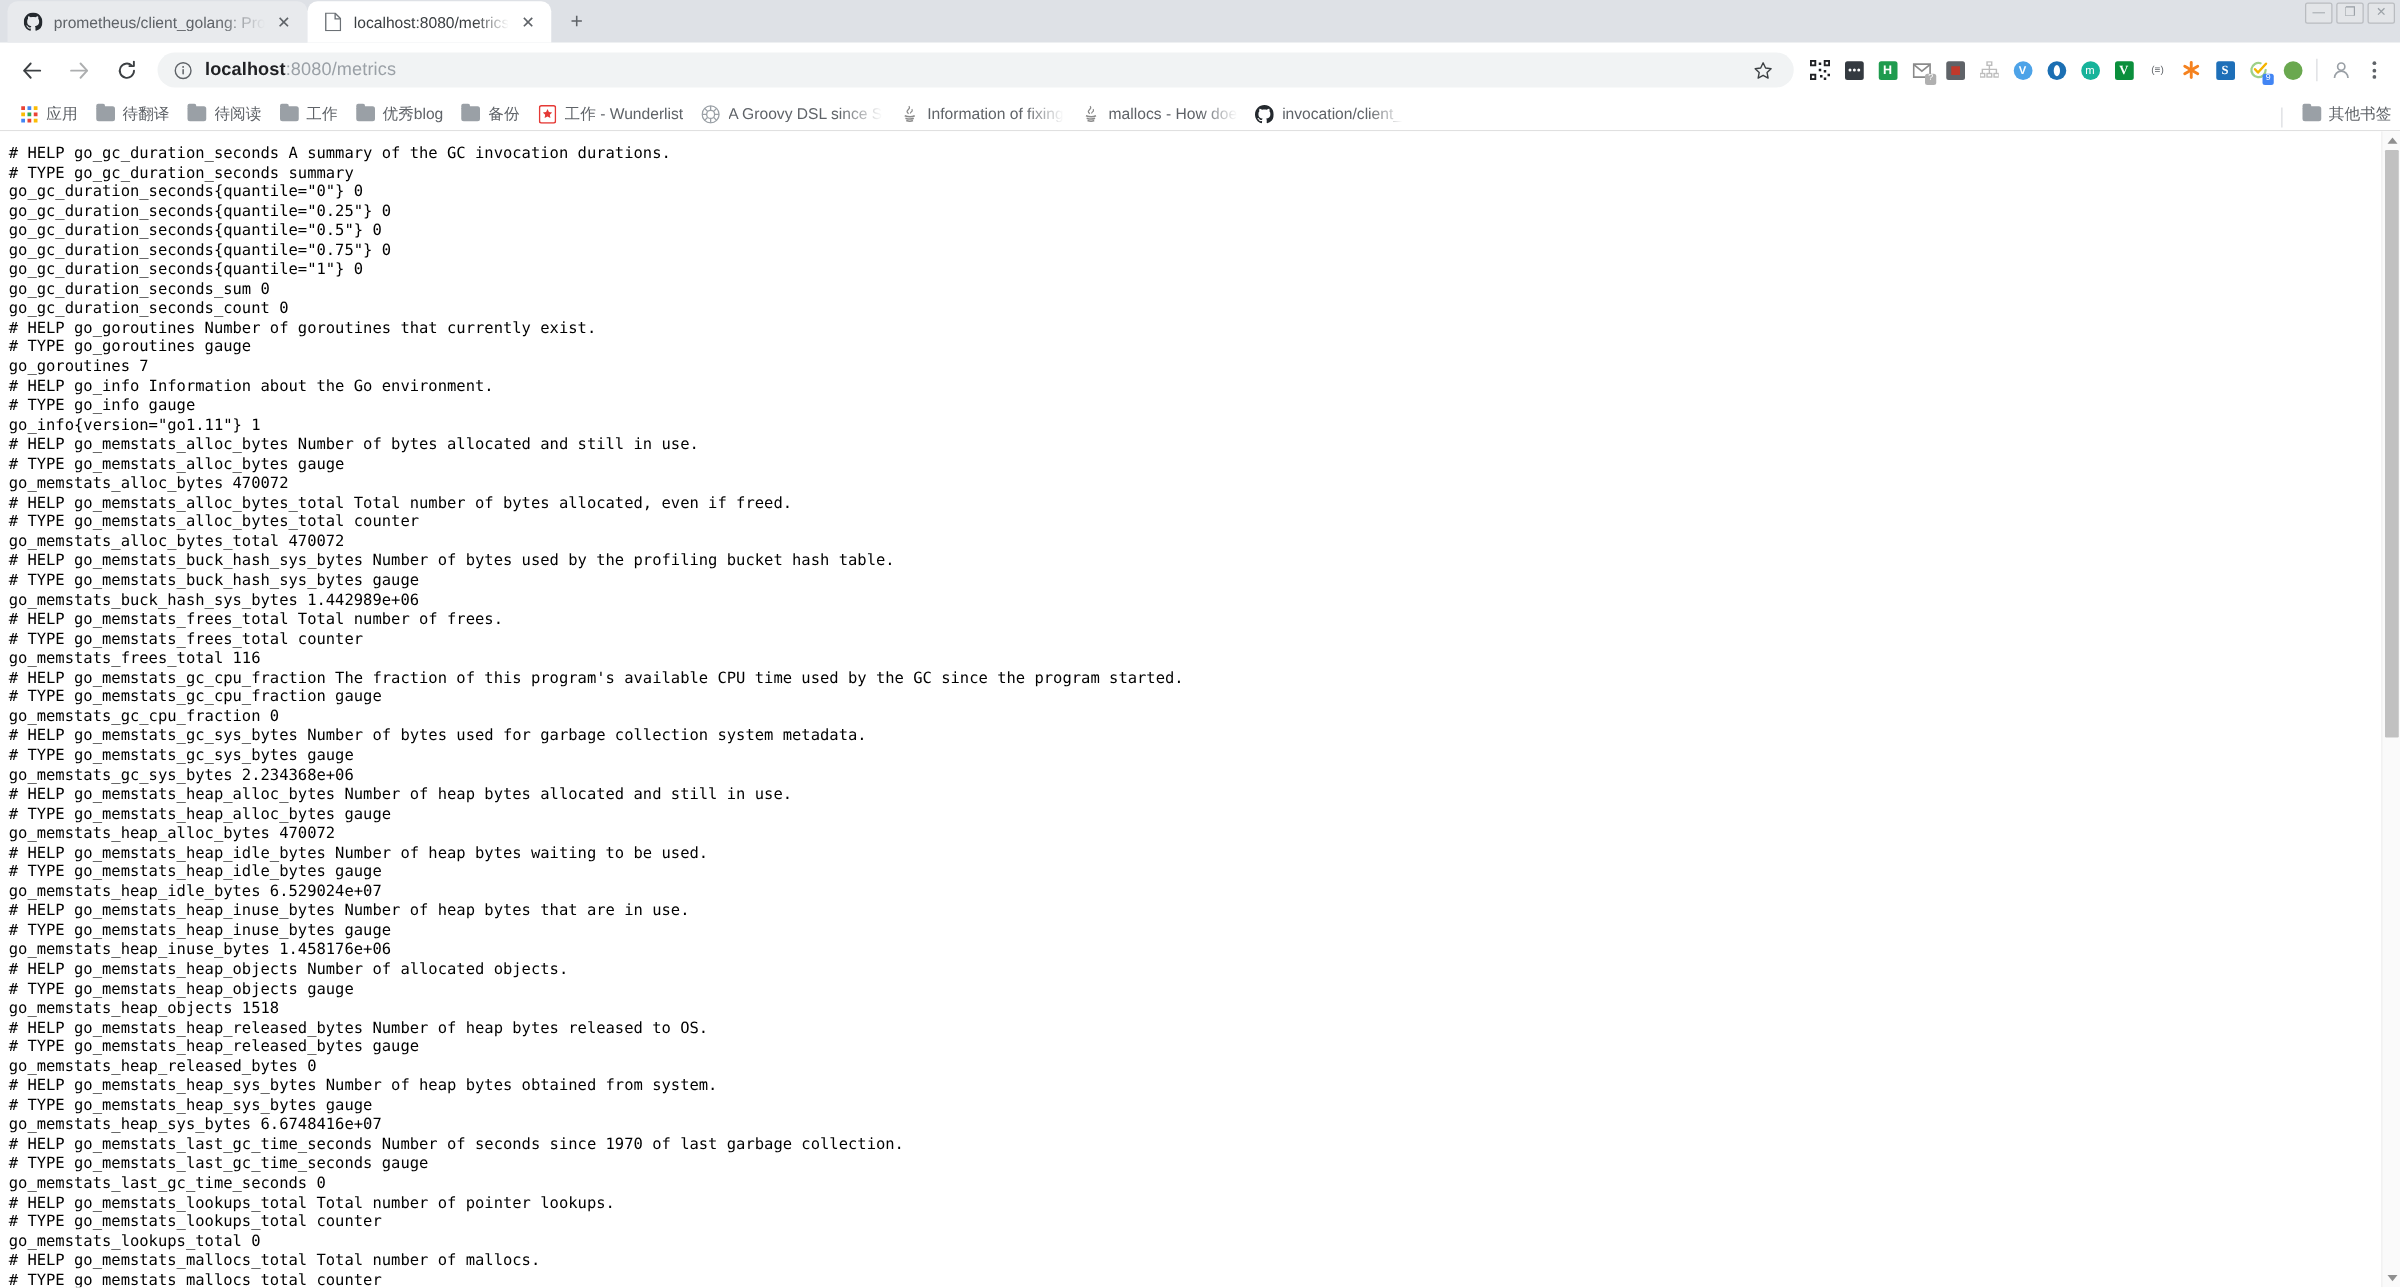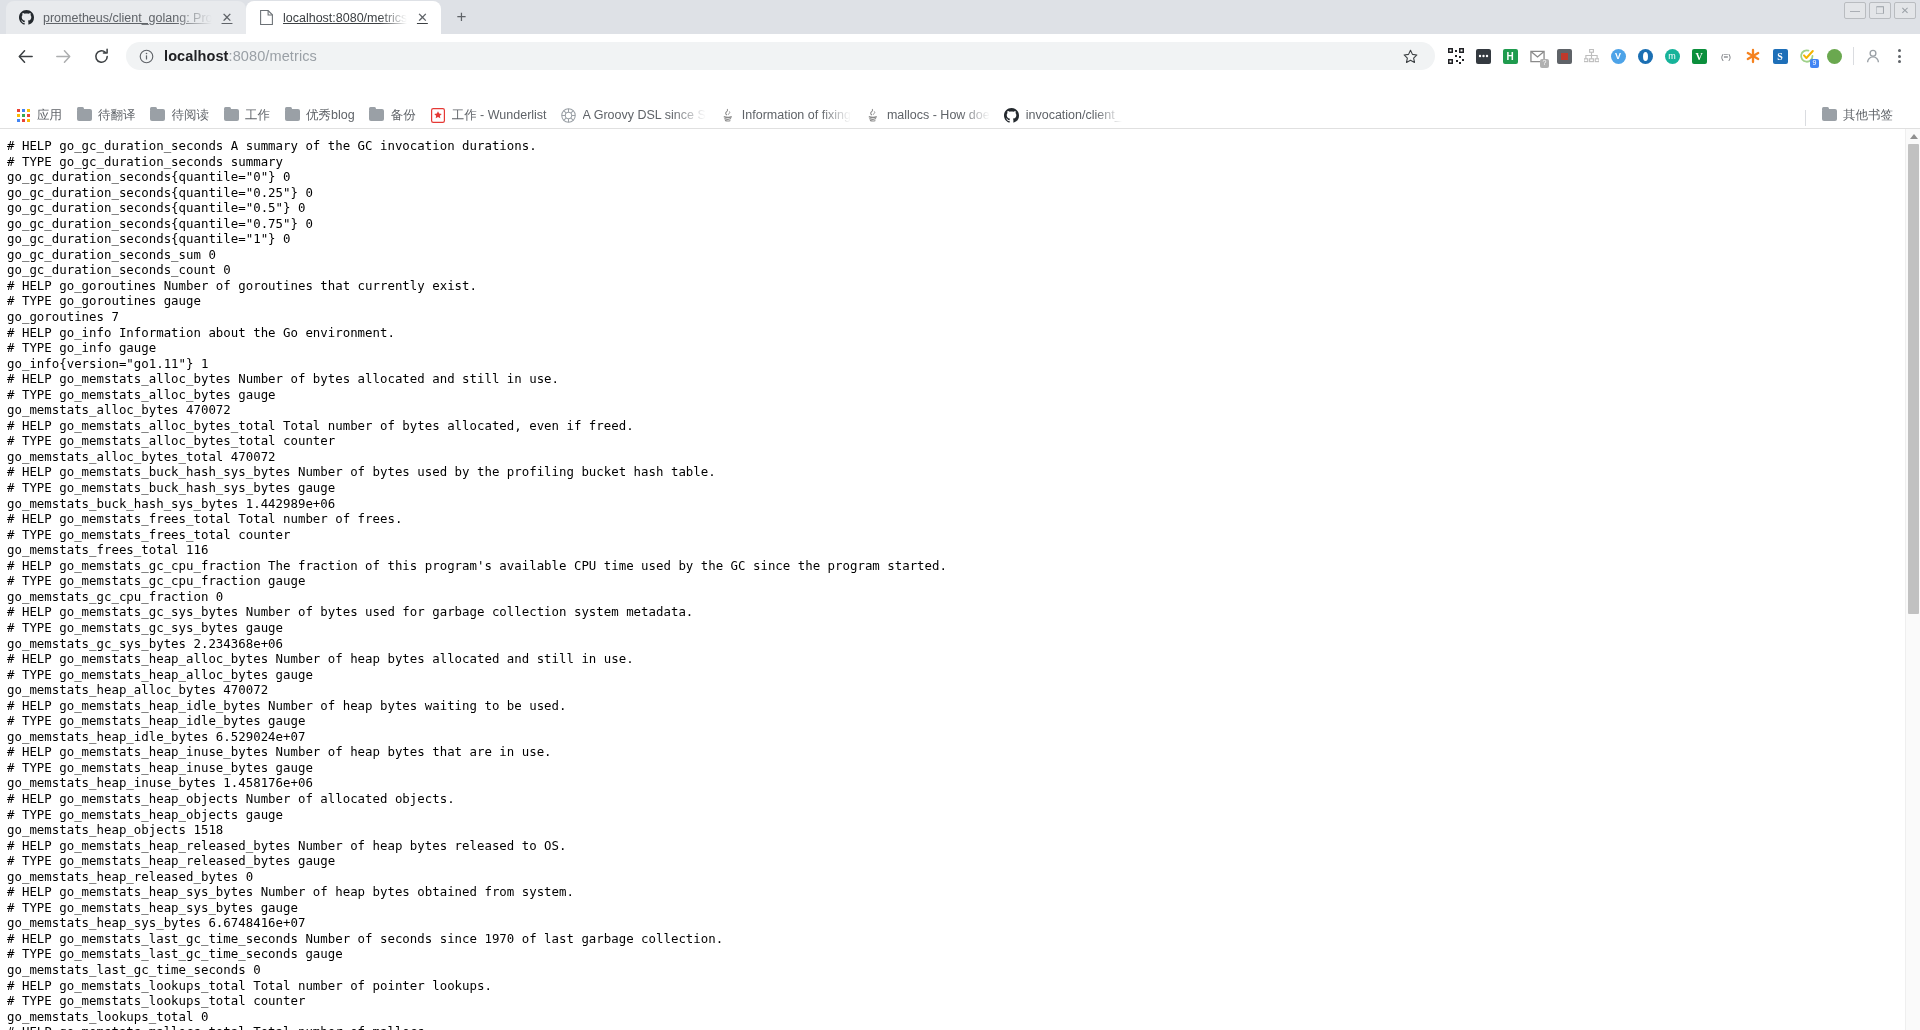--- a/index.html
+++ b/index.html
@@ -25,21 +25,20 @@
     height: 33px;
     display: flex;
     align-items: center;
     padding: 0 10px 0 12px;
     border-top-left-radius: 8px;
     border-top-right-radius: 8px;
     min-width: 180px;
     max-width: 240px;
     font-size: 12.5px;
     color: #3c4043;
-    text-decoration: underline;
   }
   .tab.inactive { background: #e8eaed; color: #5f6368; }
   .tab.active { background: #ffffff; }
   .tab .favicon {
     width: 16px; height: 16px;
     margin-right: 9px;
     flex: 0 0 16px;
     display: flex; align-items: center; justify-content: center;
   }
   .tab .tab-title {
@@ -169,21 +168,20 @@
 
   
   .bookmarks {
     height: 27px;
     background: #ffffff;
     border-bottom: 1px solid #e0e0e0;
     display: flex;
     align-items: center;
     padding: 0 8px 0 8px;
     position: relative;
-    margin-top: 24px;
   }
   .bm {
     display: flex;
     align-items: center;
     height: 22px;
     padding: 0 7px;
     border-radius: 3px;
     font-size: 12.5px;
     color: #5f6368;
     white-space: nowrap;
@@ -211,21 +209,21 @@
   .folder::before {
     content: "";
     position: absolute;
     top: -2.5px; left: 0;
     width: 7px; height: 3px;
     background: #9aa0a6;
     border-radius: 1.5px 1.5px 0 0;
   }
   .bm-right {
     position: absolute;
-    right: 20px;
+    right: 0;
     display: flex;
     align-items: flex-end;
   }
   .bm-right .sepv { width: 1px; height: 16px; background: #dadce0; margin-right: 8px; }
 
   
   .viewport {
     position: relative;
     height: calc(1030px - 34px - 44px - 27px);
     background: #ffffff;

